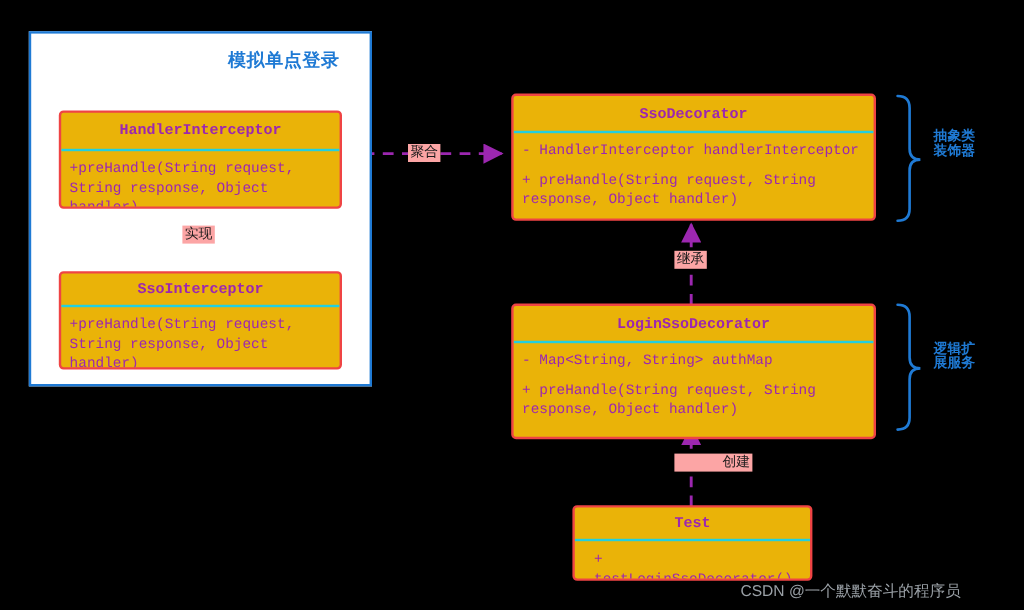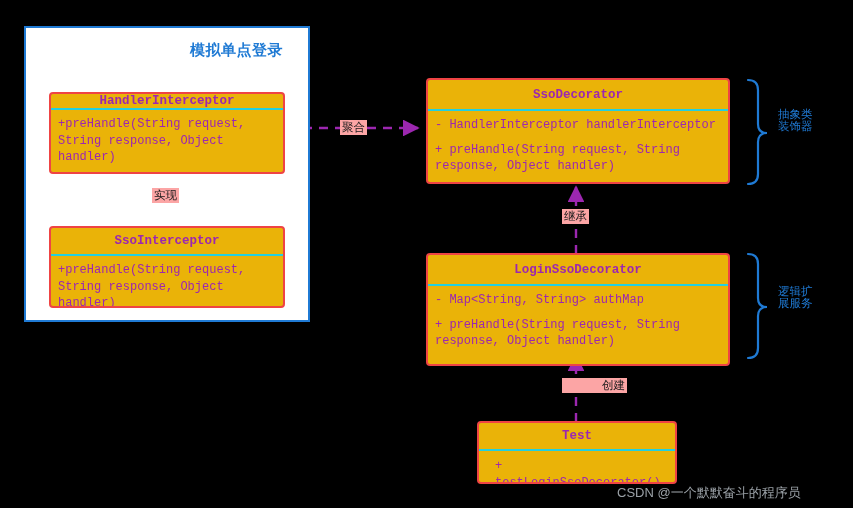--- a/index.html
+++ b/index.html
@@ -82,21 +82,21 @@
     line-height: 1.1;
     padding: 1px 2px;
     white-space: nowrap;
   }
 
   
   .brace-note {
     position: absolute;
     color: #1f7ad4;
     font-size: 11.5px;
-    font-weight: normal;
+    font-weight: bold;
     line-height: 1.05;
     white-space: nowrap;
   }
 
   
   .watermark {
     position: absolute;
     color: #9aa0a6;
     font-size: 13px;
     white-space: nowrap;
@@ -125,21 +125,21 @@
     <path d="M 748 80 q 10 0 10 10 L 758 124 q 0 9 9 9 q -9 0 -9 9 L 758 174 q 0 10 -10 10" fill="none" stroke="#1f7ad4" stroke-width="2.2" stroke-linecap="round"></path>
 
     <path d="M 748 254 q 10 0 10 10 L 758 298 q 0 9 9 9 q -9 0 -9 9 L 758 348 q 0 10 -10 10" fill="none" stroke="#1f7ad4" stroke-width="2.2" stroke-linecap="round"></path>
   </svg>
 
   <div class="group-panel" style="left:24px; top:26px; width:286px; height:296px;">
   </div>
   <div class="group-title" style="left:190px; top:41px;">模拟单点登录</div>
 
   <div class="uml-class" style="left:49px; top:92px; width:236px; height:82px;">
-    <div class="uml-header" style="height:16px;">HandlerInterceptor</div>
+    <div class="uml-header" style="height:32px;">HandlerInterceptor</div>
     <div class="uml-body">
       <div class="member">+preHandle(String request, String response, Object handler)</div>
     </div>
   </div>
 
   <div class="uml-class" style="left:49px; top:226px; width:236px; height:82px;">
     <div class="uml-header" style="height:28px;">SsoInterceptor</div>
     <div class="uml-body">
       <div class="member">+preHandle(String request, String response, Object handler)</div>
     </div>

